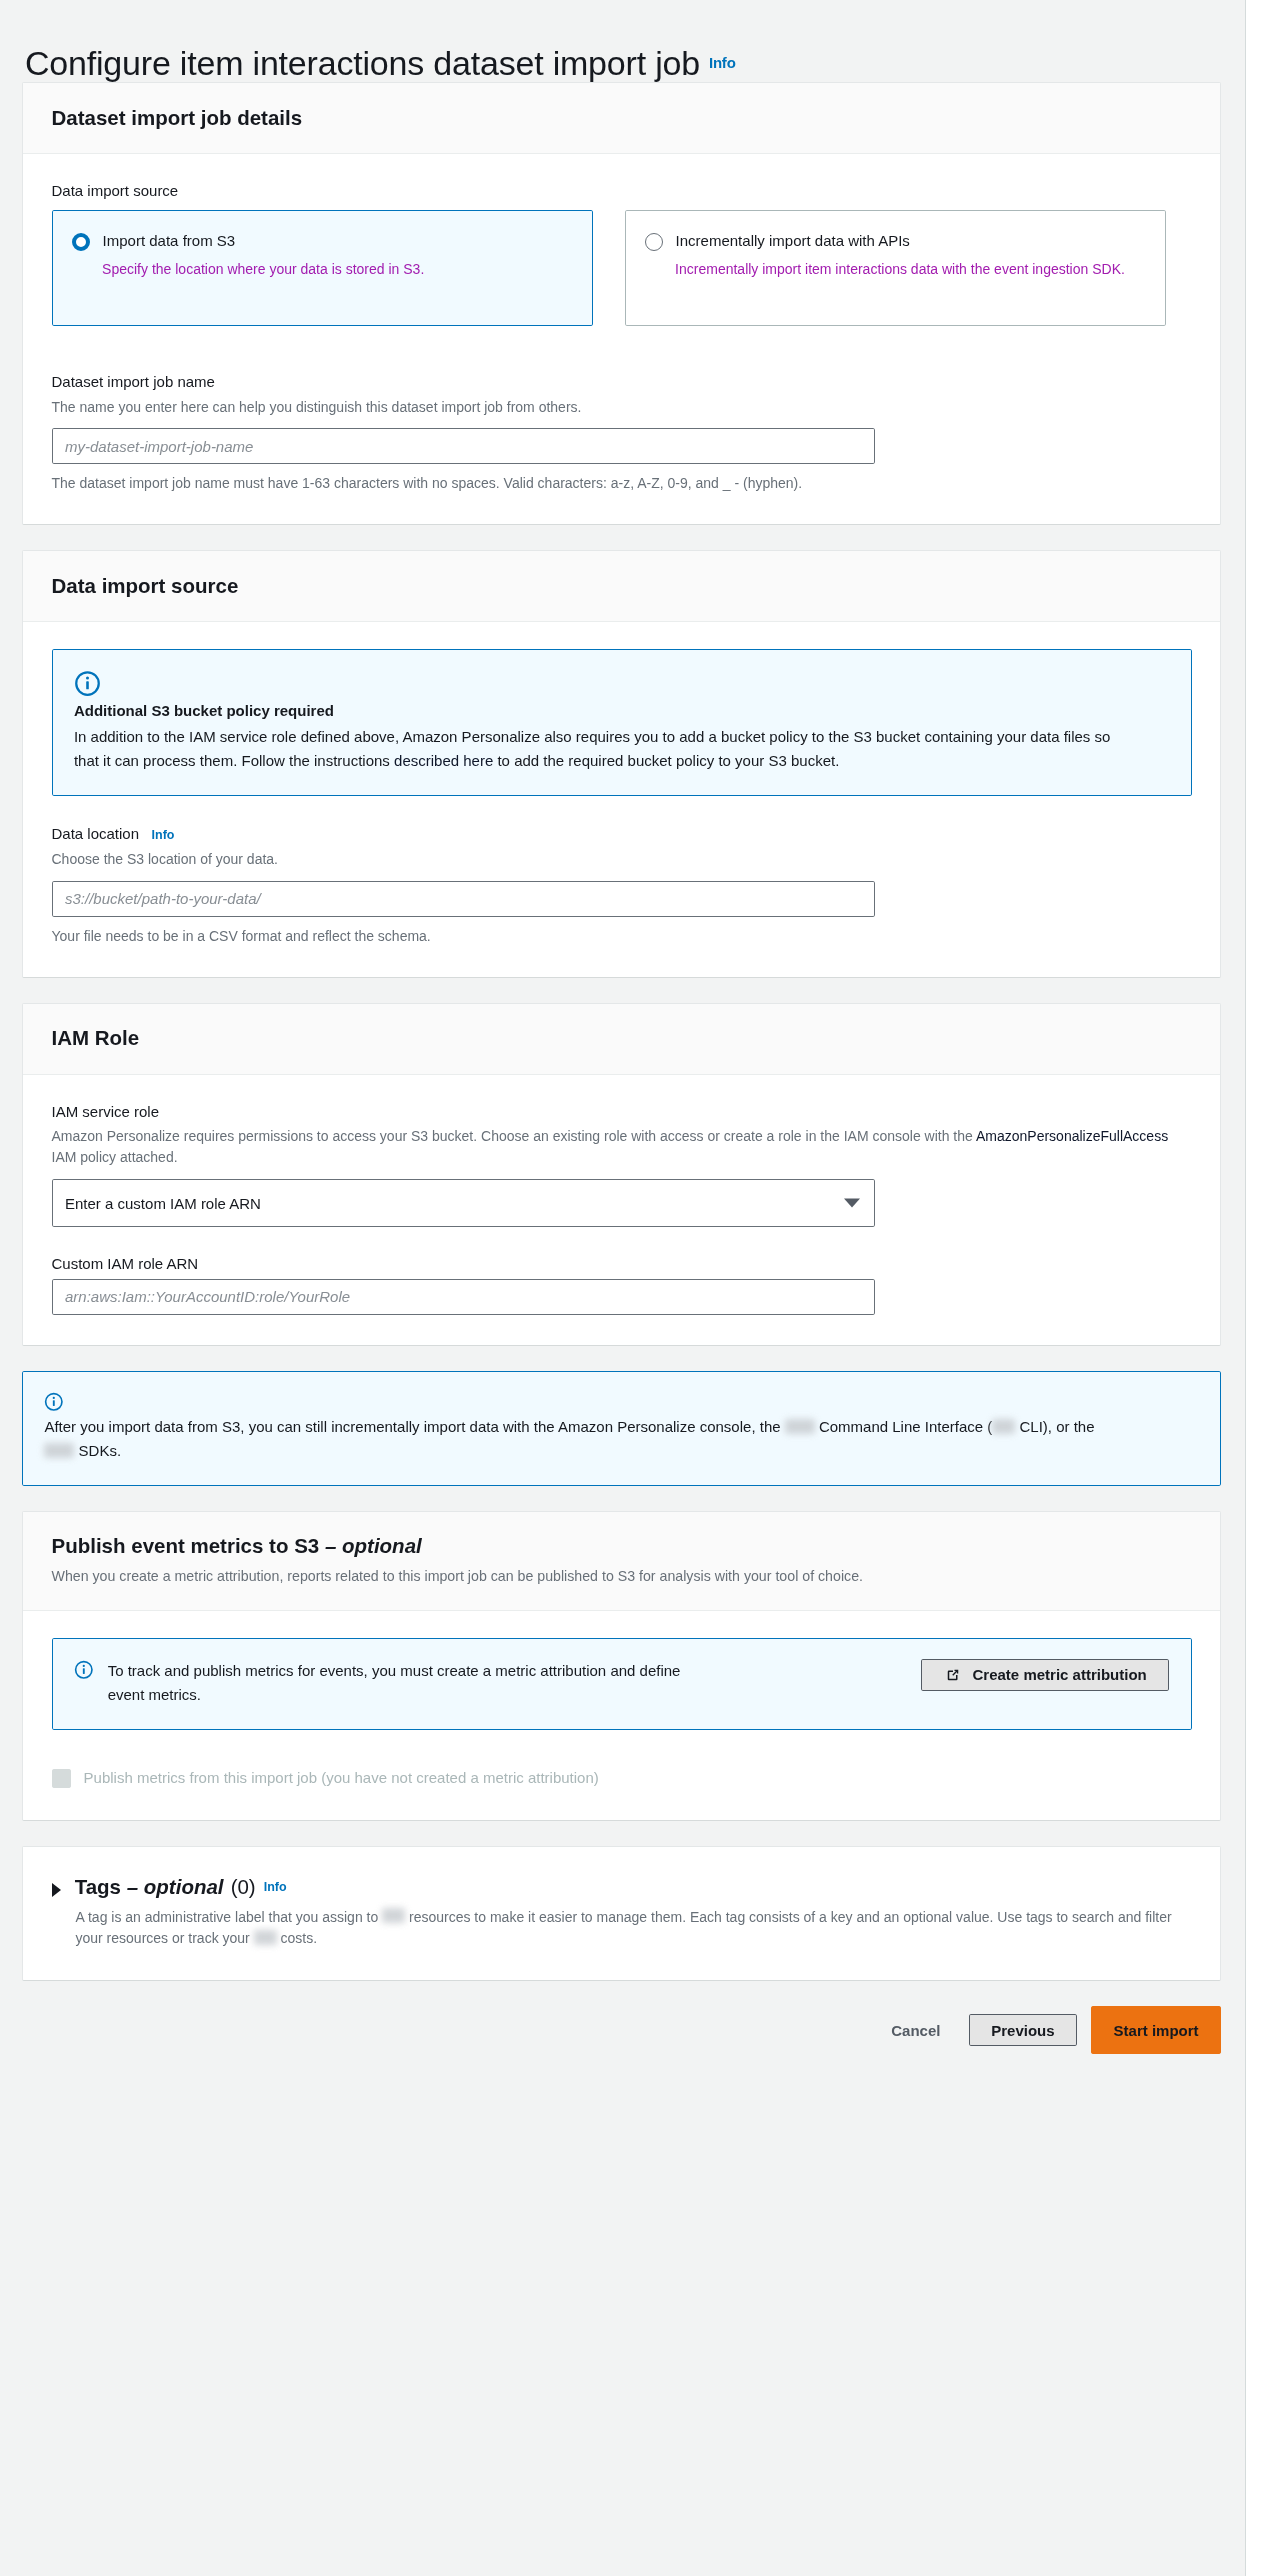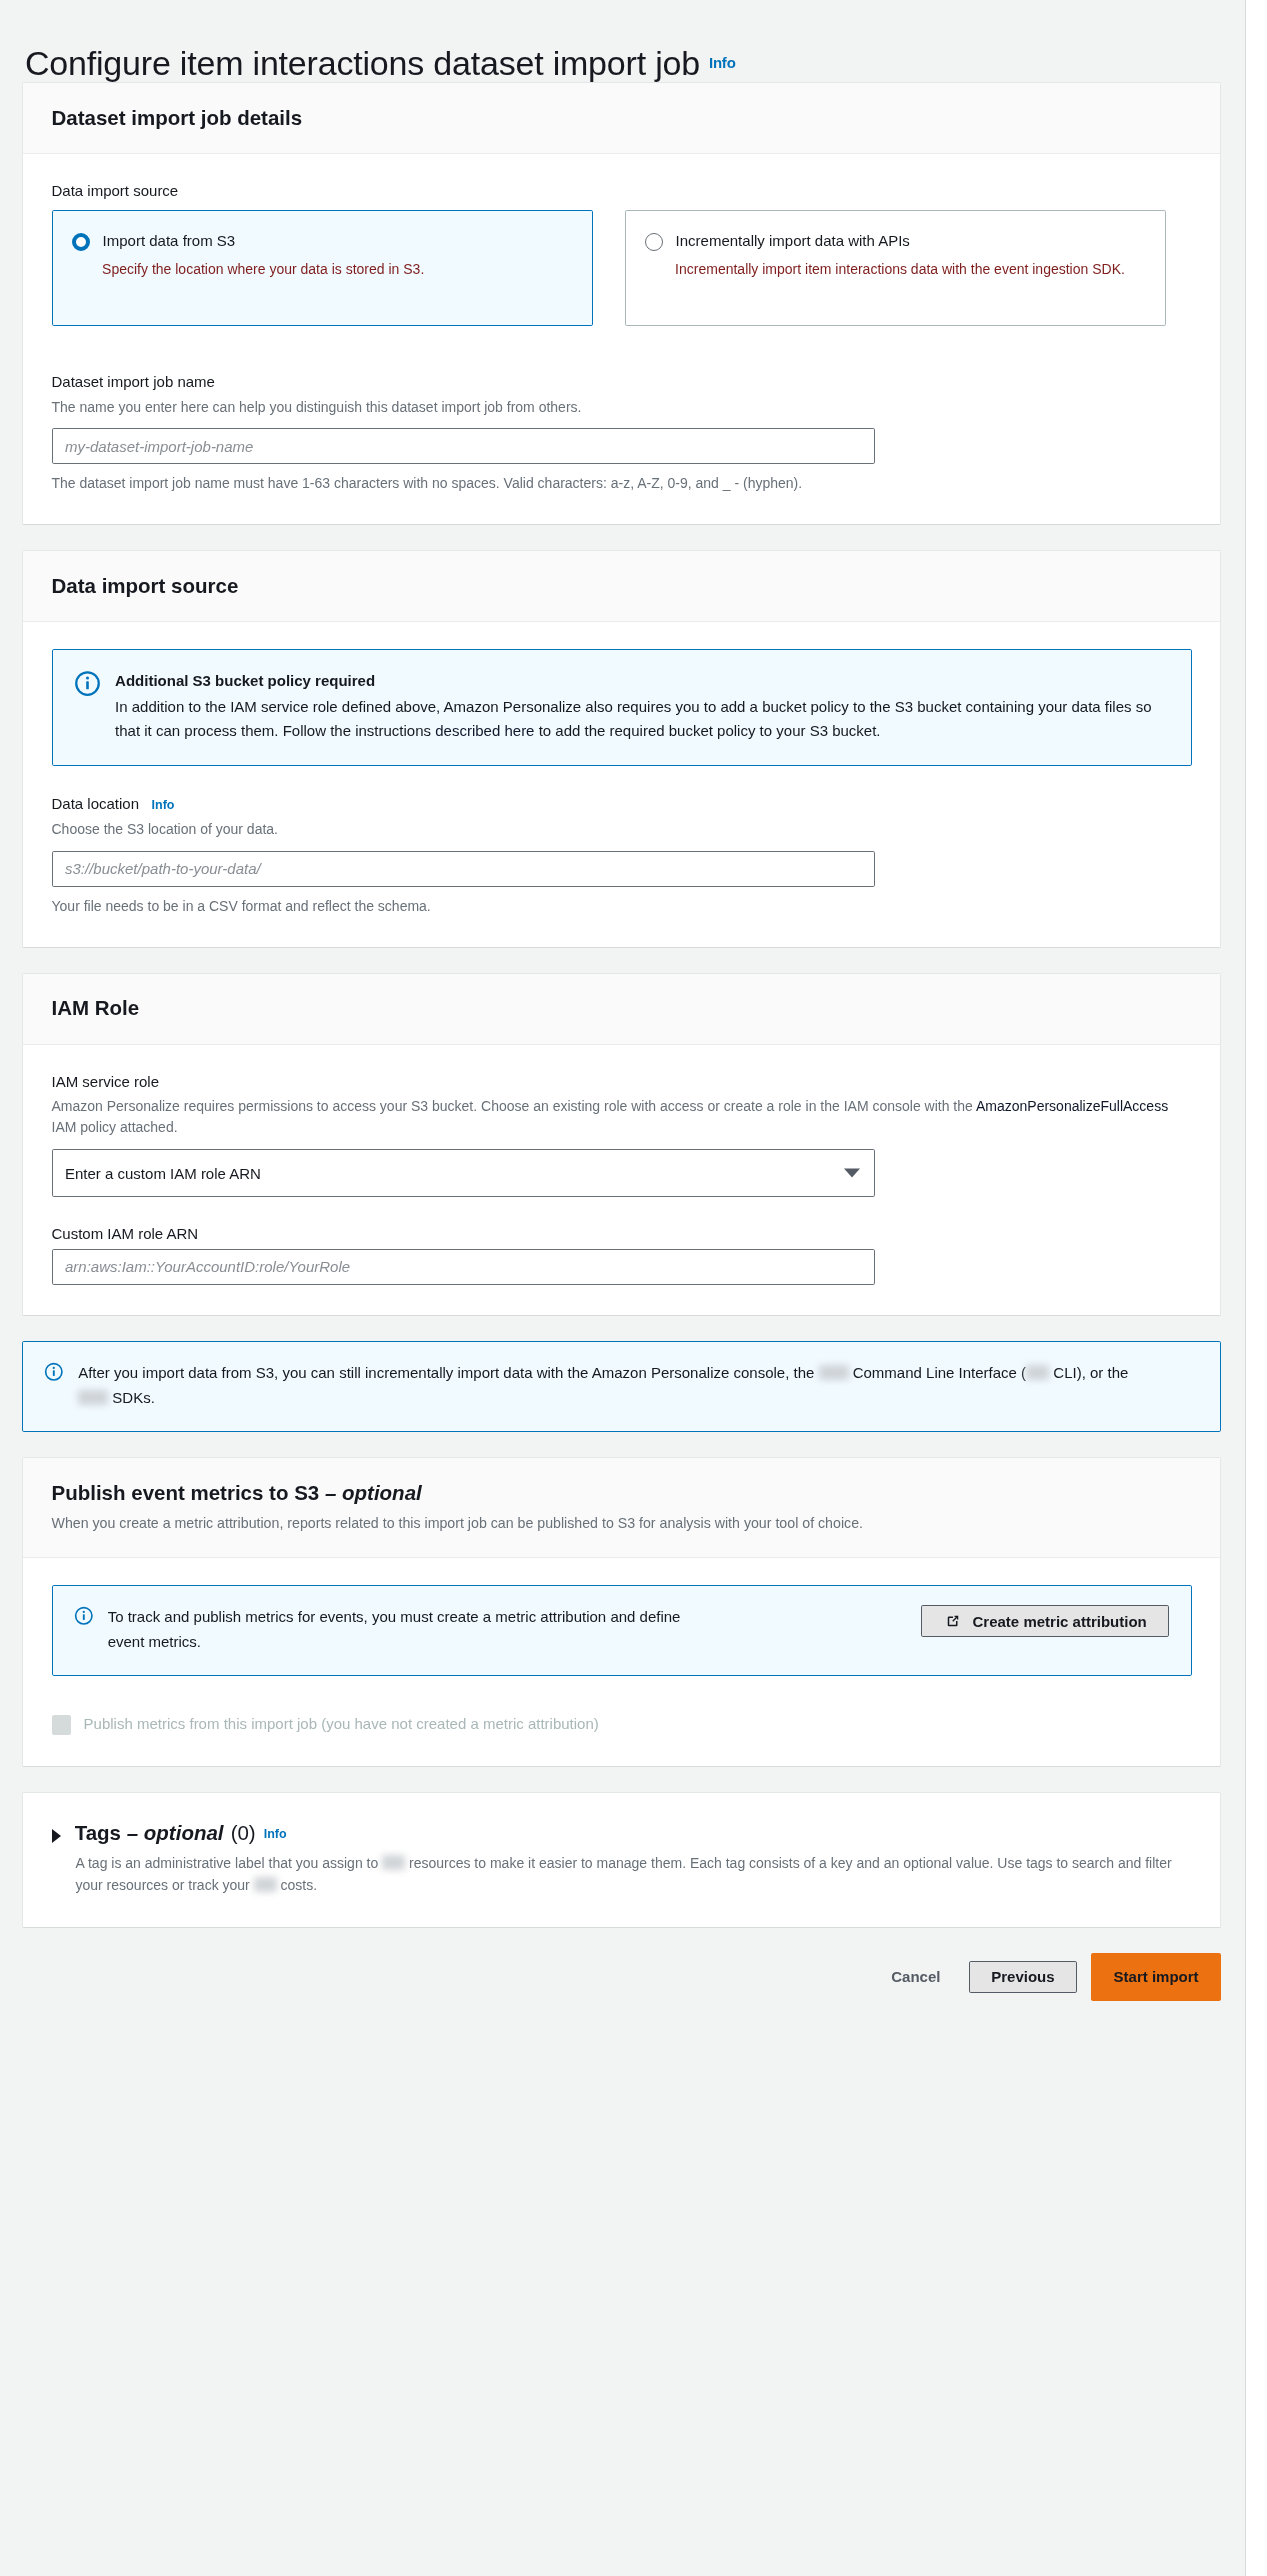--- a/index.html
+++ b/index.html
@@ -179,21 +179,21 @@
     background: #ffffff;
   }
   .tile-title {
     font-size: 15px;
     color: #16191f;
     margin-left: 12.5px;
     line-height: 1.3;
   }
   .tile-desc {
     font-size: 14px;
-    color: #7f1d1d;
+    color: #a21caf;
     line-height: 1.5;
     margin: 8px 0 0 30px;
   }
 
   
   .text-input {
     width: 823px;
     height: 36px;
     box-sizing: border-box;
     border: 0.9px solid #687078;
@@ -241,20 +241,21 @@
 
   
   .alert {
     border: 0.9px solid #0073bb;
     background: #f1faff;
     border-radius: 1.8px;
     padding: 19.6px 21.4px 21.4px 21.4px;
     display: flex;
     align-items: flex-start;
     box-sizing: border-box;
+    flex-direction: column;
   }
   .alert.standalone {
     margin-bottom: 25px;
   }
   .alert-icon {
     flex: 0 0 auto;
     margin-right: 14.2px;
     margin-top: 0.9px;
   }
   .alert-icon.big { margin-top: 0px; }

